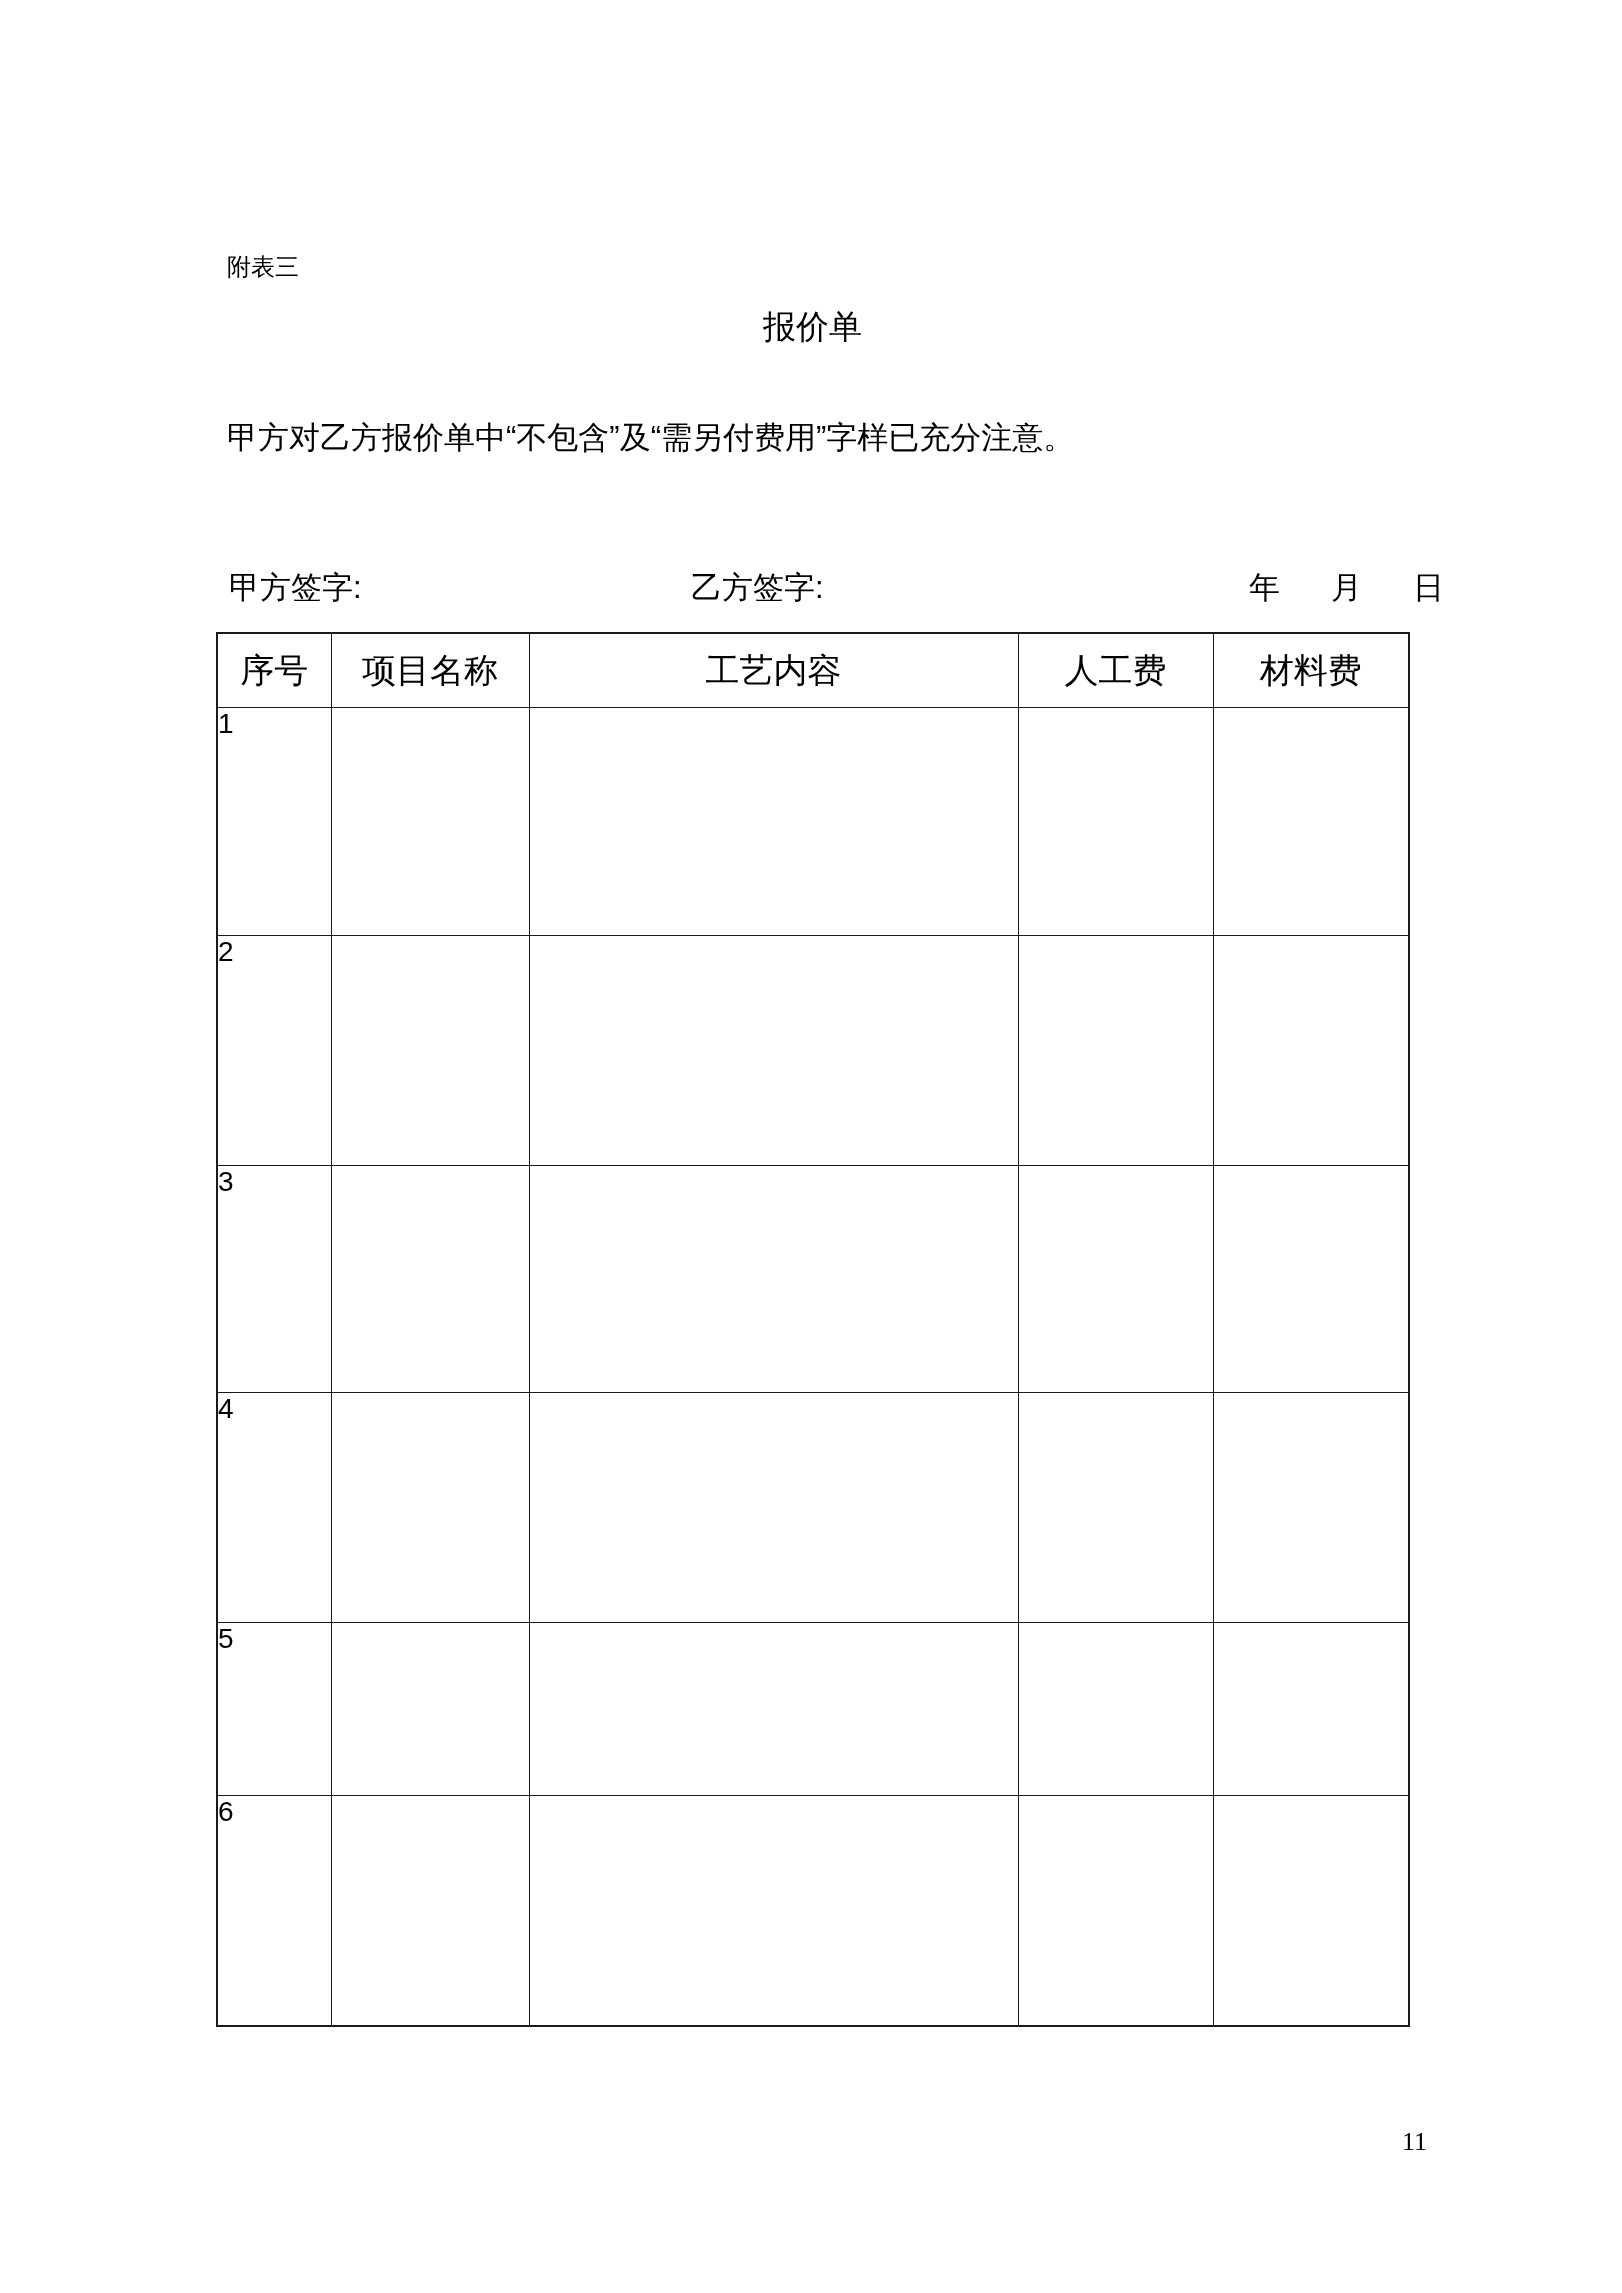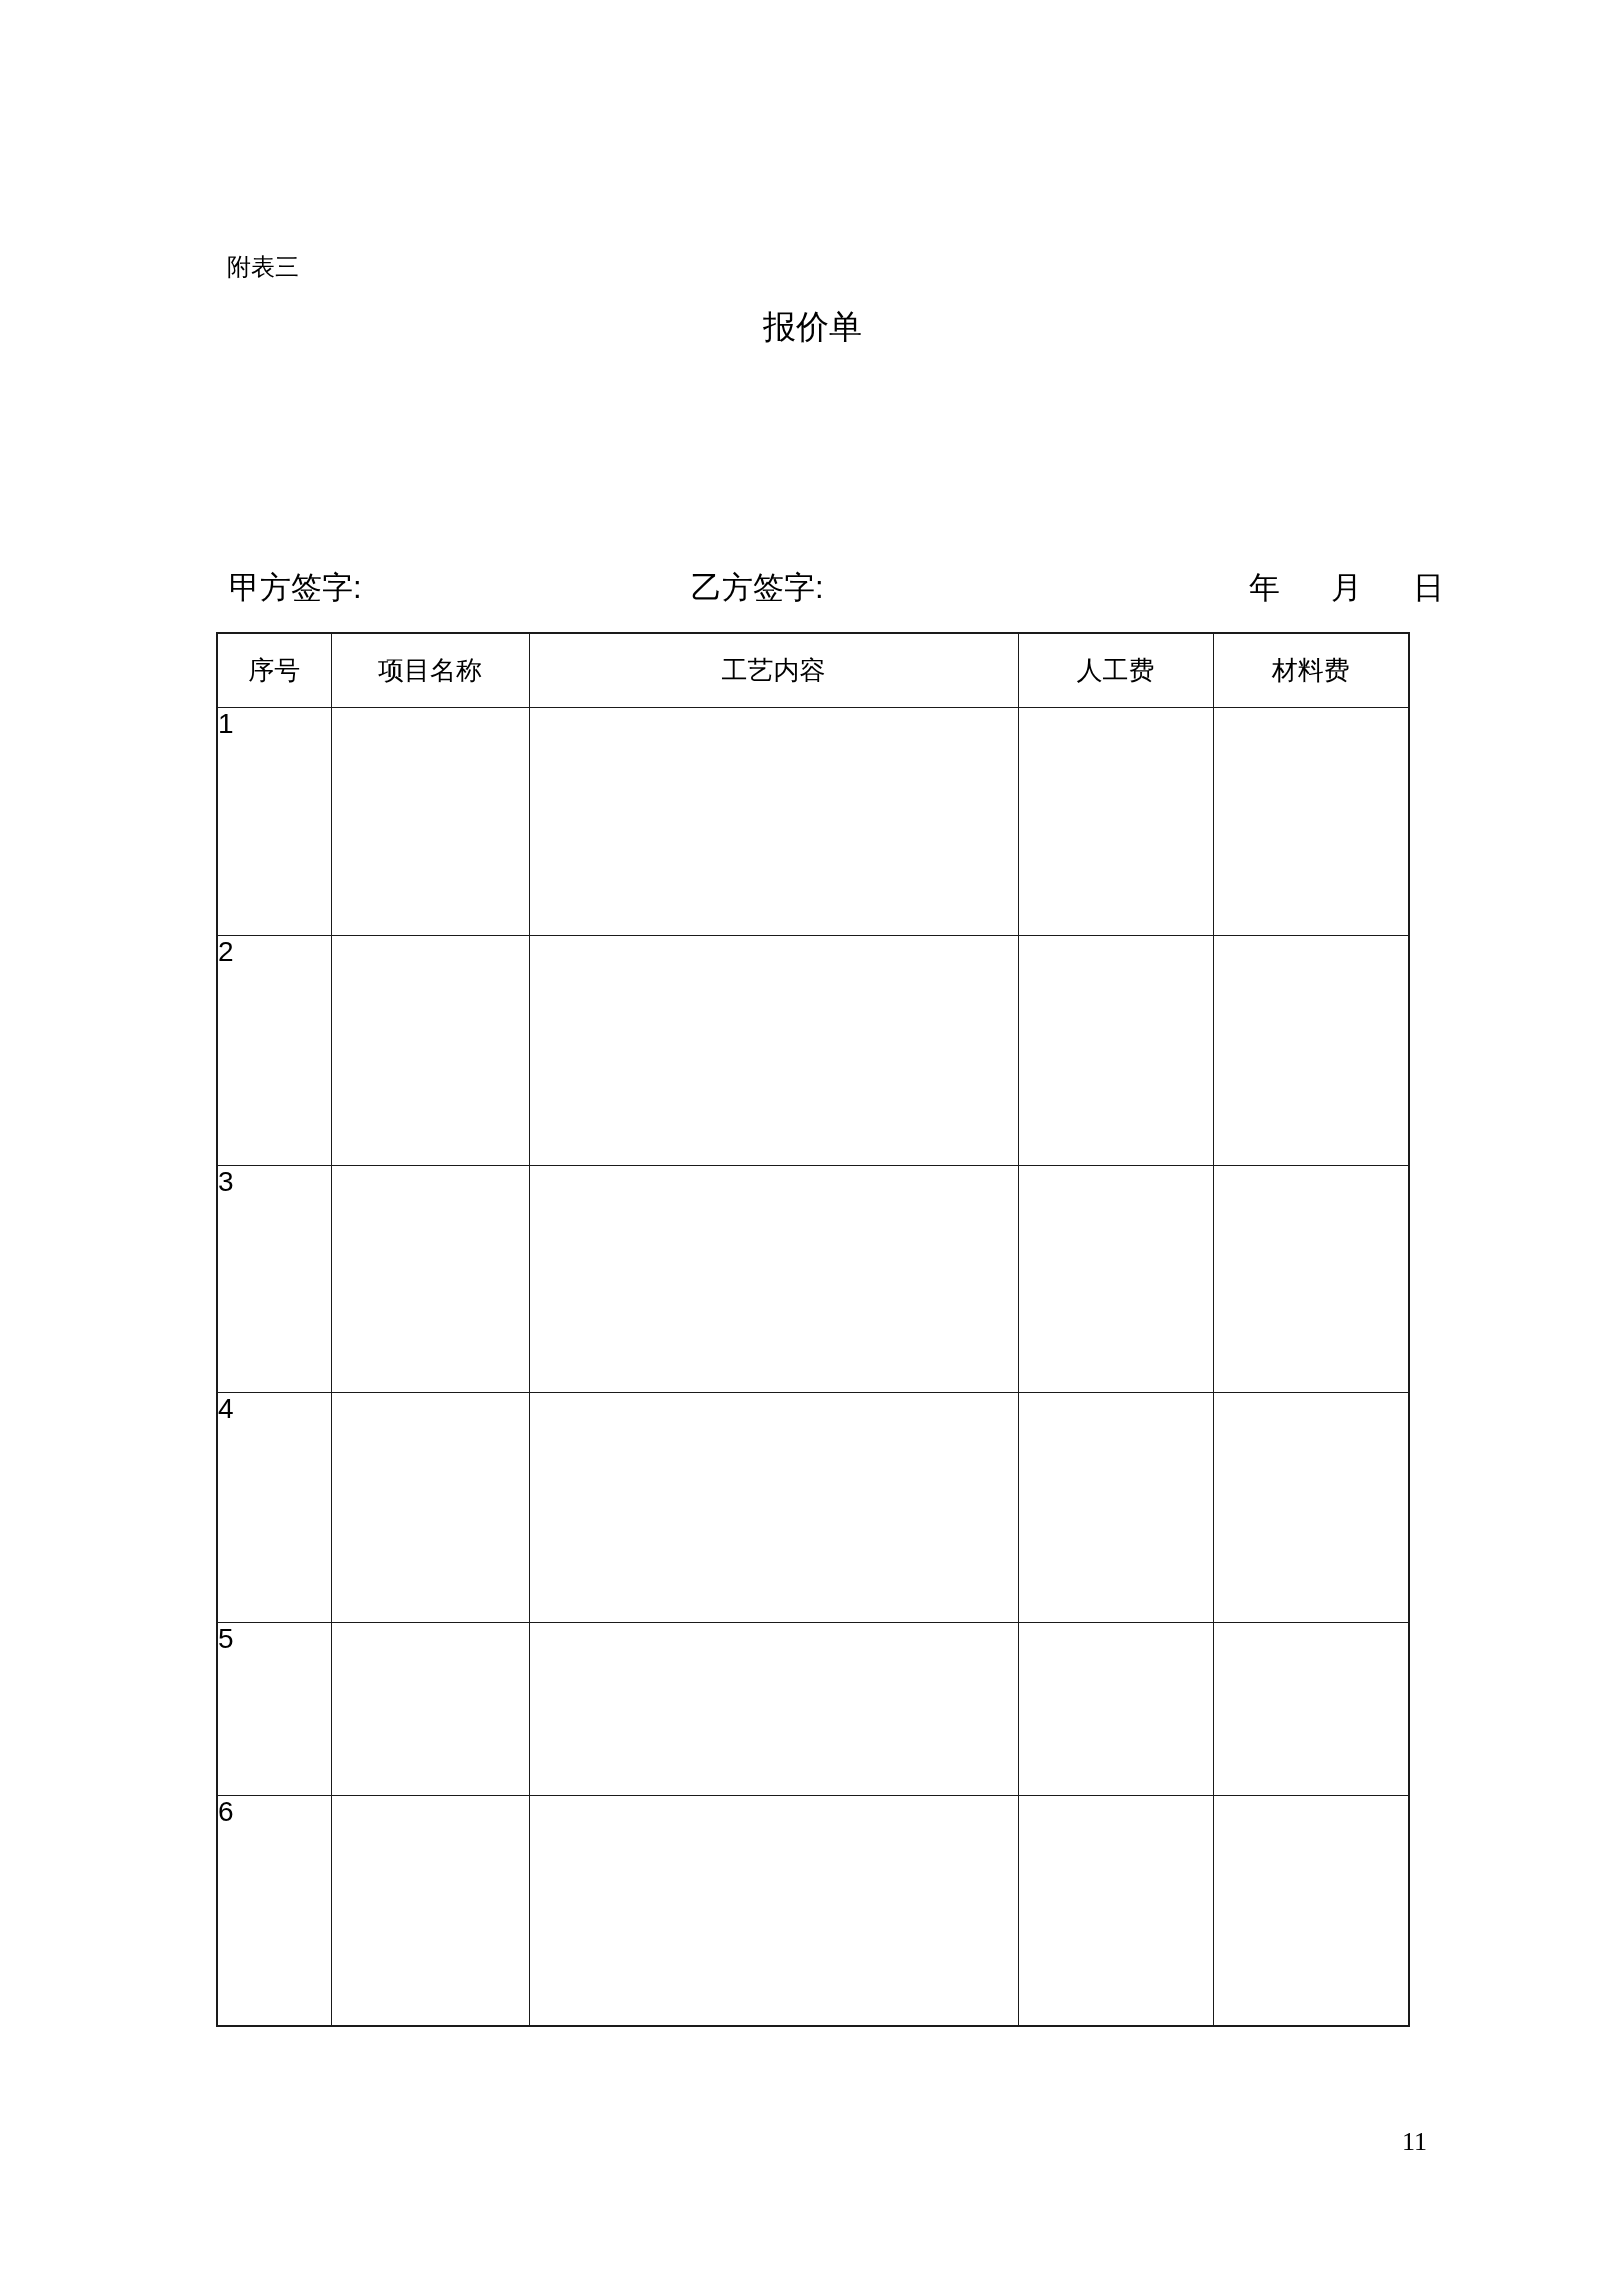--- a/index.html
+++ b/index.html
@@ -68,21 +68,21 @@
     border: 2.7px solid #1a1a1a;
   }
   table.quote-table th,
   table.quote-table td {
     border: 1.8px solid #1a1a1a;
     padding: 0;
     background: #ffffff;
   }
   table.quote-table th {
     height: 73px;
-    font-size: 26px;
+    font-size: 34px;
     font-weight: normal;
     vertical-align: middle;
   }
   table.quote-table td {
     vertical-align: top;
     text-align: left;
     font-size: 28px;
   }
   td.no-cell {
     padding: 23.6px 0 0 20px;
@@ -104,20 +104,21 @@
 </style>
 </head>
 <body>
 
 <div class="page">
 
   <div class="appendix-label">附表三</div>
 
   <div class="doc-title">报价单</div>
 
+  <div class="notice">甲方对乙方报价单中“不包含”及“需另付费用”字样已充分注意。</div>
 
   <div class="sig-row">
     <span class="sig-a">甲方签字:</span>
     <span class="sig-b">乙方签字:</span>
     <span class="date-labels">
       <span>年</span>
       <span>月</span>
       <span>日</span>
     </span>
   </div>

